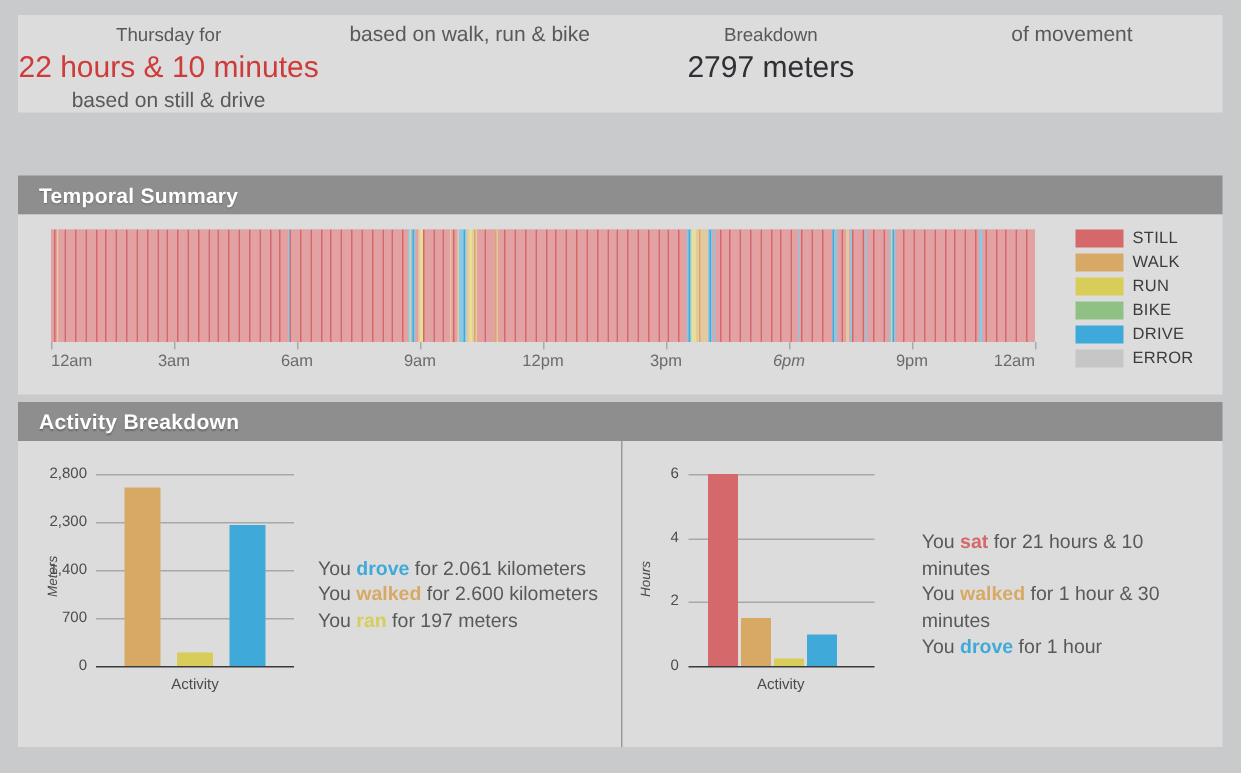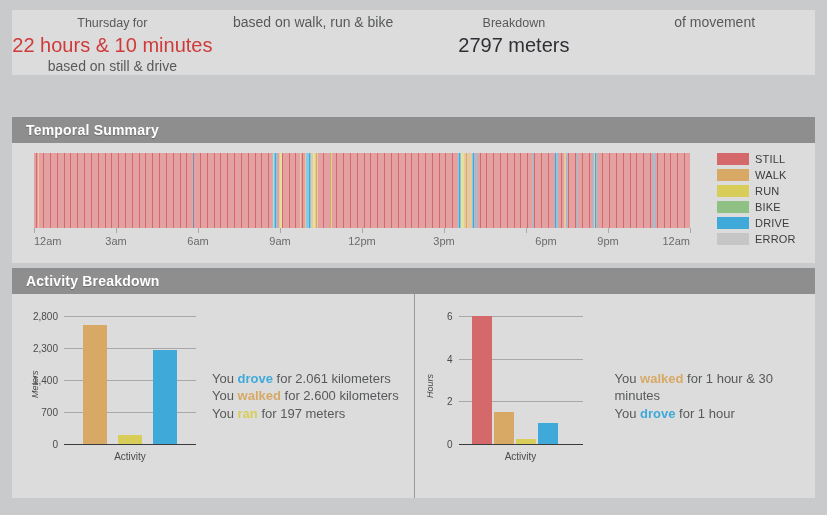--- a/index.html
+++ b/index.html
@@ -795,21 +795,21 @@
           <div class="tick-label" style="left: 82px;">3am</div>
           <div class="tick-mark" style="left: 164px;"></div>
           <div class="tick-label" style="left: 164px;">6am</div>
           <div class="tick-mark" style="left: 246px;"></div>
           <div class="tick-label" style="left: 246px;">9am</div>
           <div class="tick-mark" style="left: 328px;"></div>
           <div class="tick-label" style="left: 328px;">12pm</div>
           <div class="tick-mark" style="left: 410px;"></div>
           <div class="tick-label" style="left: 410px;">3pm</div>
           <div class="tick-mark" style="left: 492px;"></div>
-          <div class="tick-label" style="left: 512px;">6pm</div>
+          <div class="tick-label" style="left: 492px; font-style: italic;">6pm</div>
           <div class="tick-mark" style="left: 574px;"></div>
           <div class="tick-label" style="left: 574px;">9pm</div>
           <div class="tick-mark" style="left: 656px;"></div>
           <div class="tick-label" style="left: auto; right: 0px; transform: none;">12am</div>
         </div>
       <div id="legend">
           <div class="legend-row">
             <div class="legend-swatch" style="background: rgb(212, 104, 106);"></div>
             <div class="legend-text">STILL</div>
           </div>
@@ -875,20 +875,21 @@
             <div class="ytick-label" style="top: 22px; right: 0px; left: 0px; width: 38px; text-align: right;">6</div>
             <div class="baseline" style="left: 44px; top: 150px; width: 124px;"></div>
             <div class="bar" style="left: 57px; width: 20px; height: 128px; top: 22px; bottom: auto; background: rgb(212, 104, 106);"></div>
             <div class="bar" style="left: 79px; width: 20px; height: 32px; top: 118px; bottom: auto; background: rgb(215, 169, 101);"></div>
             <div class="bar" style="left: 101px; width: 20px; height: 5.33333px; top: 144.667px; bottom: auto; background: rgb(216, 205, 89);"></div>
             <div class="bar" style="left: 123px; width: 20px; height: 21.3333px; top: 128.667px; bottom: auto; background: rgb(63, 169, 218);"></div>
             <div class="axis-title" style="left: 10px; top: 104px;">Hours</div>
             <div class="xaxis-label" style="left: 44px; width: 124px; top: 157px;">Activity</div>
           </div>
         <div class="blurb" id="blurb-right">
+            <div><span>You </span><span class="verb" style="color: rgb(212, 104, 106);">sat</span><span> for 21 hours &amp; 10 minutes</span></div>
             <div><span>You </span><span class="verb" style="color: rgb(215, 169, 101);">walked</span><span> for 1 hour &amp; 30 minutes</span></div>
             <div><span>You </span><span class="verb" style="color: rgb(63, 169, 218);">drove</span><span> for 1 hour</span></div>
           </div>
       </div>
     </div>
   </div>
 
 </div>
 
 </body></html>

